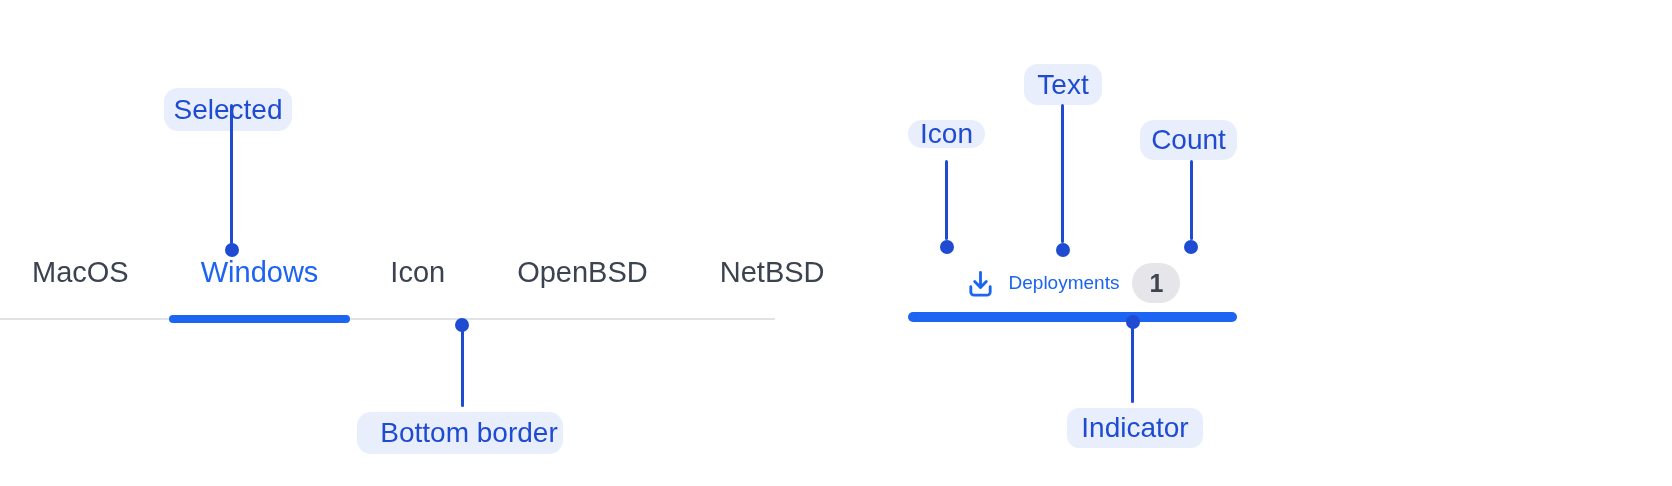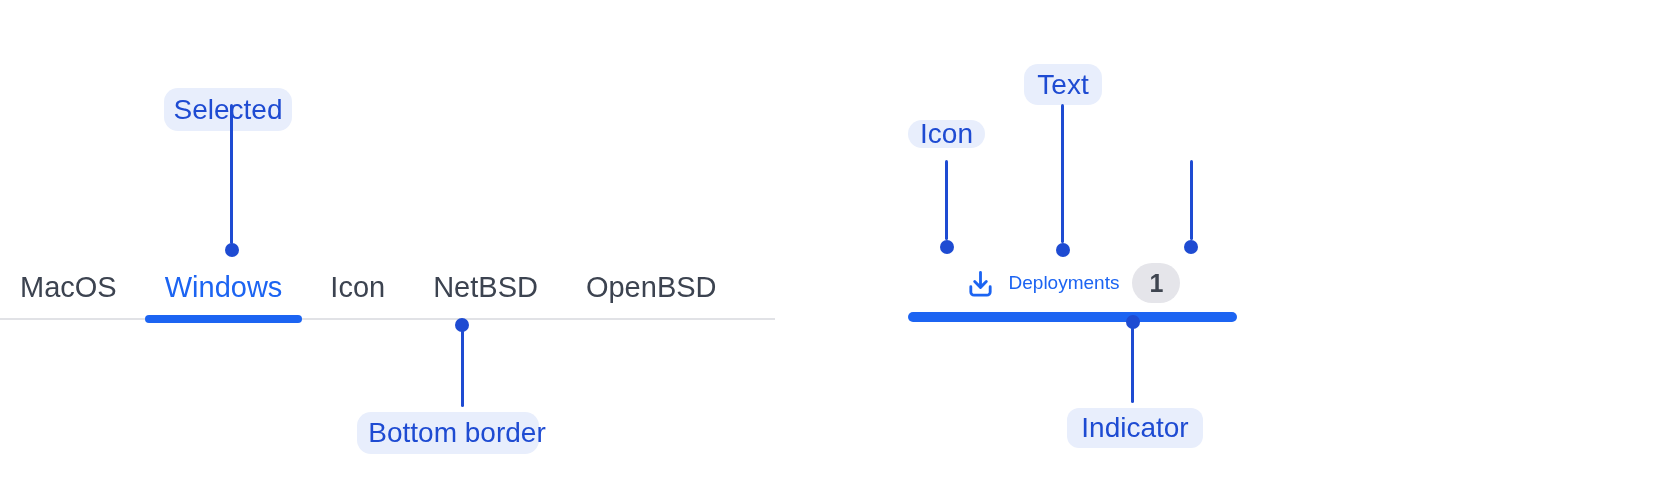--- a/index.html
+++ b/index.html
@@ -42,22 +42,22 @@
   }
 
   
   .tabbar{
     position:absolute;left:0;top:256px;width:775px;height:64px;
     border-bottom:2px solid var(--tab-border);
     display:flex;align-items:center;gap:8px;
   }
   .tab{
     position:relative;height:100%;
-    display:flex;align-items:center;justify-content:center;
-    padding:0 20px;border:none;background:transparent;cursor:pointer;
+    display:flex;align-items:flex-start;justify-content:center;
+    padding:0 32px;border:none;background:transparent;cursor:pointer;
     font-family:inherit;font-size:29px;color:var(--tab-text);
   }
   .tab.selected{color:var(--component-blue);}
   .tab .underline{
     display:none;position:absolute;left:0;right:0;bottom:-5px;height:8px;
     border-radius:4px;background:var(--component-blue);
   }
   .tab.selected .underline{display:block;}
 
   
@@ -97,36 +97,36 @@
     </button>
     <button class="tab selected">
       <span>Windows</span>
       <span class="underline"></span>
     </button>
     <button class="tab">
       <span>Icon</span>
 
     </button>
     <button class="tab">
-      <span>NetBSD</span>
+      <span>OpenBSD</span>
 
     </button>
     <button class="tab">
-      <span>OpenBSD</span>
+      <span>NetBSD</span>
 
     </button>
   </div>
 
   <div class="callout" style="left:164px;top:56px;width:128px;height:43px;margin-top:32px;">Selected</div>
   <div class="connector" style="left:230px;top:104px;height:140px;"></div>
   <div class="dot" style="left:225px;top:243px;"></div>
 
   <div class="dot" style="left:455px;top:318px;"></div>
   <div class="connector" style="left:461px;top:330px;height:77px;"></div>
-  <div class="callout" style="left:357px;top:412px;width:182px;height:42px;padding-left:18px;">Bottom border</div>
+  <div class="callout" style="left:357px;top:412px;width:206px;height:42px;padding-left:18px;">Bottom border</div>
 
   <button class="dep-tab">
     <span class="dep-content">
       <svg class="dl-icon" viewBox="0 0 24 24" fill="none" stroke="#1C64F2" stroke-width="2.2" stroke-linecap="round" stroke-linejoin="round">
         <path d="M4.5 14.5v4a2.5 2.5 0 0 0 2.5 2.5h10a2.5 2.5 0 0 0 2.5-2.5v-4"></path>
         <path d="M12 3.5v11"></path>
         <path d="M7.5 10.5 12 15l4.5-4.5"></path>
       </svg>
       <span class="dep-label">Deployments</span>
       <span class="badge">1</span>
@@ -135,20 +135,21 @@
   </button>
 
   <div class="callout" style="left:1024px;top:64px;width:78px;height:41px;">Text</div>
   <div class="connector" style="left:1061px;top:104px;height:139px;"></div>
   <div class="dot" style="left:1056px;top:243px;"></div>
 
   <div class="callout" style="left:908px;top:120px;width:77px;height:28px;">Icon</div>
   <div class="connector" style="left:945px;top:160px;height:80px;"></div>
   <div class="dot" style="left:940px;top:240px;"></div>
 
+  <div class="callout" style="left:1140px;top:120px;width:97px;height:40px;">Count</div>
   <div class="connector" style="left:1190px;top:160px;height:80px;"></div>
   <div class="dot" style="left:1184px;top:240px;"></div>
 
   <div class="dot" style="left:1126px;top:315px;"></div>
   <div class="connector" style="left:1131px;top:327px;height:76px;"></div>
   <div class="callout" style="left:1067px;top:408px;width:136px;height:40px;border-radius:12px;">Indicator</div>
 
 </div>
 
 </body></html>

